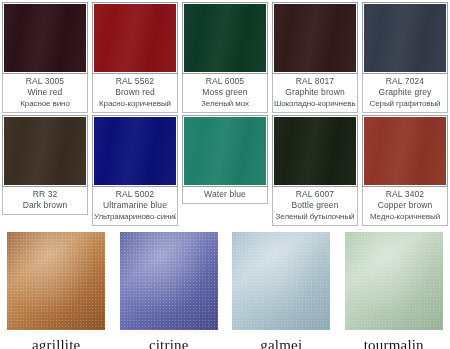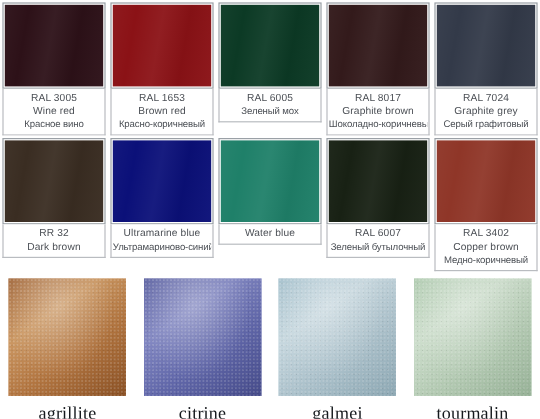--- a/index.html
+++ b/index.html
@@ -165,32 +165,33 @@
           <span class="ral-name">Wine red</span>
           <span class="ral-name-ru">Красное вино</span>
         </div>
       </div>
 
       <div class="ral-cell">
         <div class="ral-chip-wrap">
           <span class="ral-chip" style="background-color: rgb(139, 18, 22);"></span>
         </div>
         <div class="ral-caption">
-          <span class="ral-code">RAL 1653</span>
+          <span class="ral-code">RAL 5562</span>
           <span class="ral-name">Brown red</span>
           <span class="ral-name-ru">Красно-коричневый</span>
         </div>
       </div>
 
       <div class="ral-cell">
         <div class="ral-chip-wrap">
           <span class="ral-chip" style="background-color: rgb(12, 58, 37);"></span>
         </div>
         <div class="ral-caption">
           <span class="ral-code">RAL 6005</span>
+          <span class="ral-name">Moss green</span>
           <span class="ral-name-ru">Зеленый мох</span>
         </div>
       </div>
 
       <div class="ral-cell">
         <div class="ral-chip-wrap">
           <span class="ral-chip" style="background-color: rgb(51, 26, 27);"></span>
         </div>
         <div class="ral-caption">
           <span class="ral-code">RAL 8017</span>
@@ -222,40 +223,42 @@
           <span class="ral-code">RR 32</span>
           <span class="ral-name">Dark brown</span>
         </div>
       </div>
 
       <div class="ral-cell">
         <div class="ral-chip-wrap">
           <span class="ral-chip" style="background-color: rgb(11, 16, 121);"></span>
         </div>
         <div class="ral-caption">
+          <span class="ral-code">RAL 5002</span>
           <span class="ral-name">Ultramarine blue</span>
           <span class="ral-name-ru">Ультрамариново-синий</span>
         </div>
       </div>
 
       <div class="ral-cell">
         <div class="ral-chip-wrap">
           <span class="ral-chip" style="background-color: rgb(31, 128, 105);"></span>
         </div>
         <div class="ral-caption">
           <span class="ral-name">Water blue</span>
         </div>
       </div>
 
       <div class="ral-cell">
         <div class="ral-chip-wrap">
           <span class="ral-chip" style="background-color: rgb(24, 33, 20);"></span>
         </div>
         <div class="ral-caption">
           <span class="ral-code">RAL 6007</span>
+          <span class="ral-name">Bottle green</span>
           <span class="ral-name-ru">Зеленый бутылочный</span>
         </div>
       </div>
 
       <div class="ral-cell">
         <div class="ral-chip-wrap">
           <span class="ral-chip" style="background-color: rgb(143, 54, 40);"></span>
         </div>
         <div class="ral-caption">
           <span class="ral-code">RAL 3402</span>

